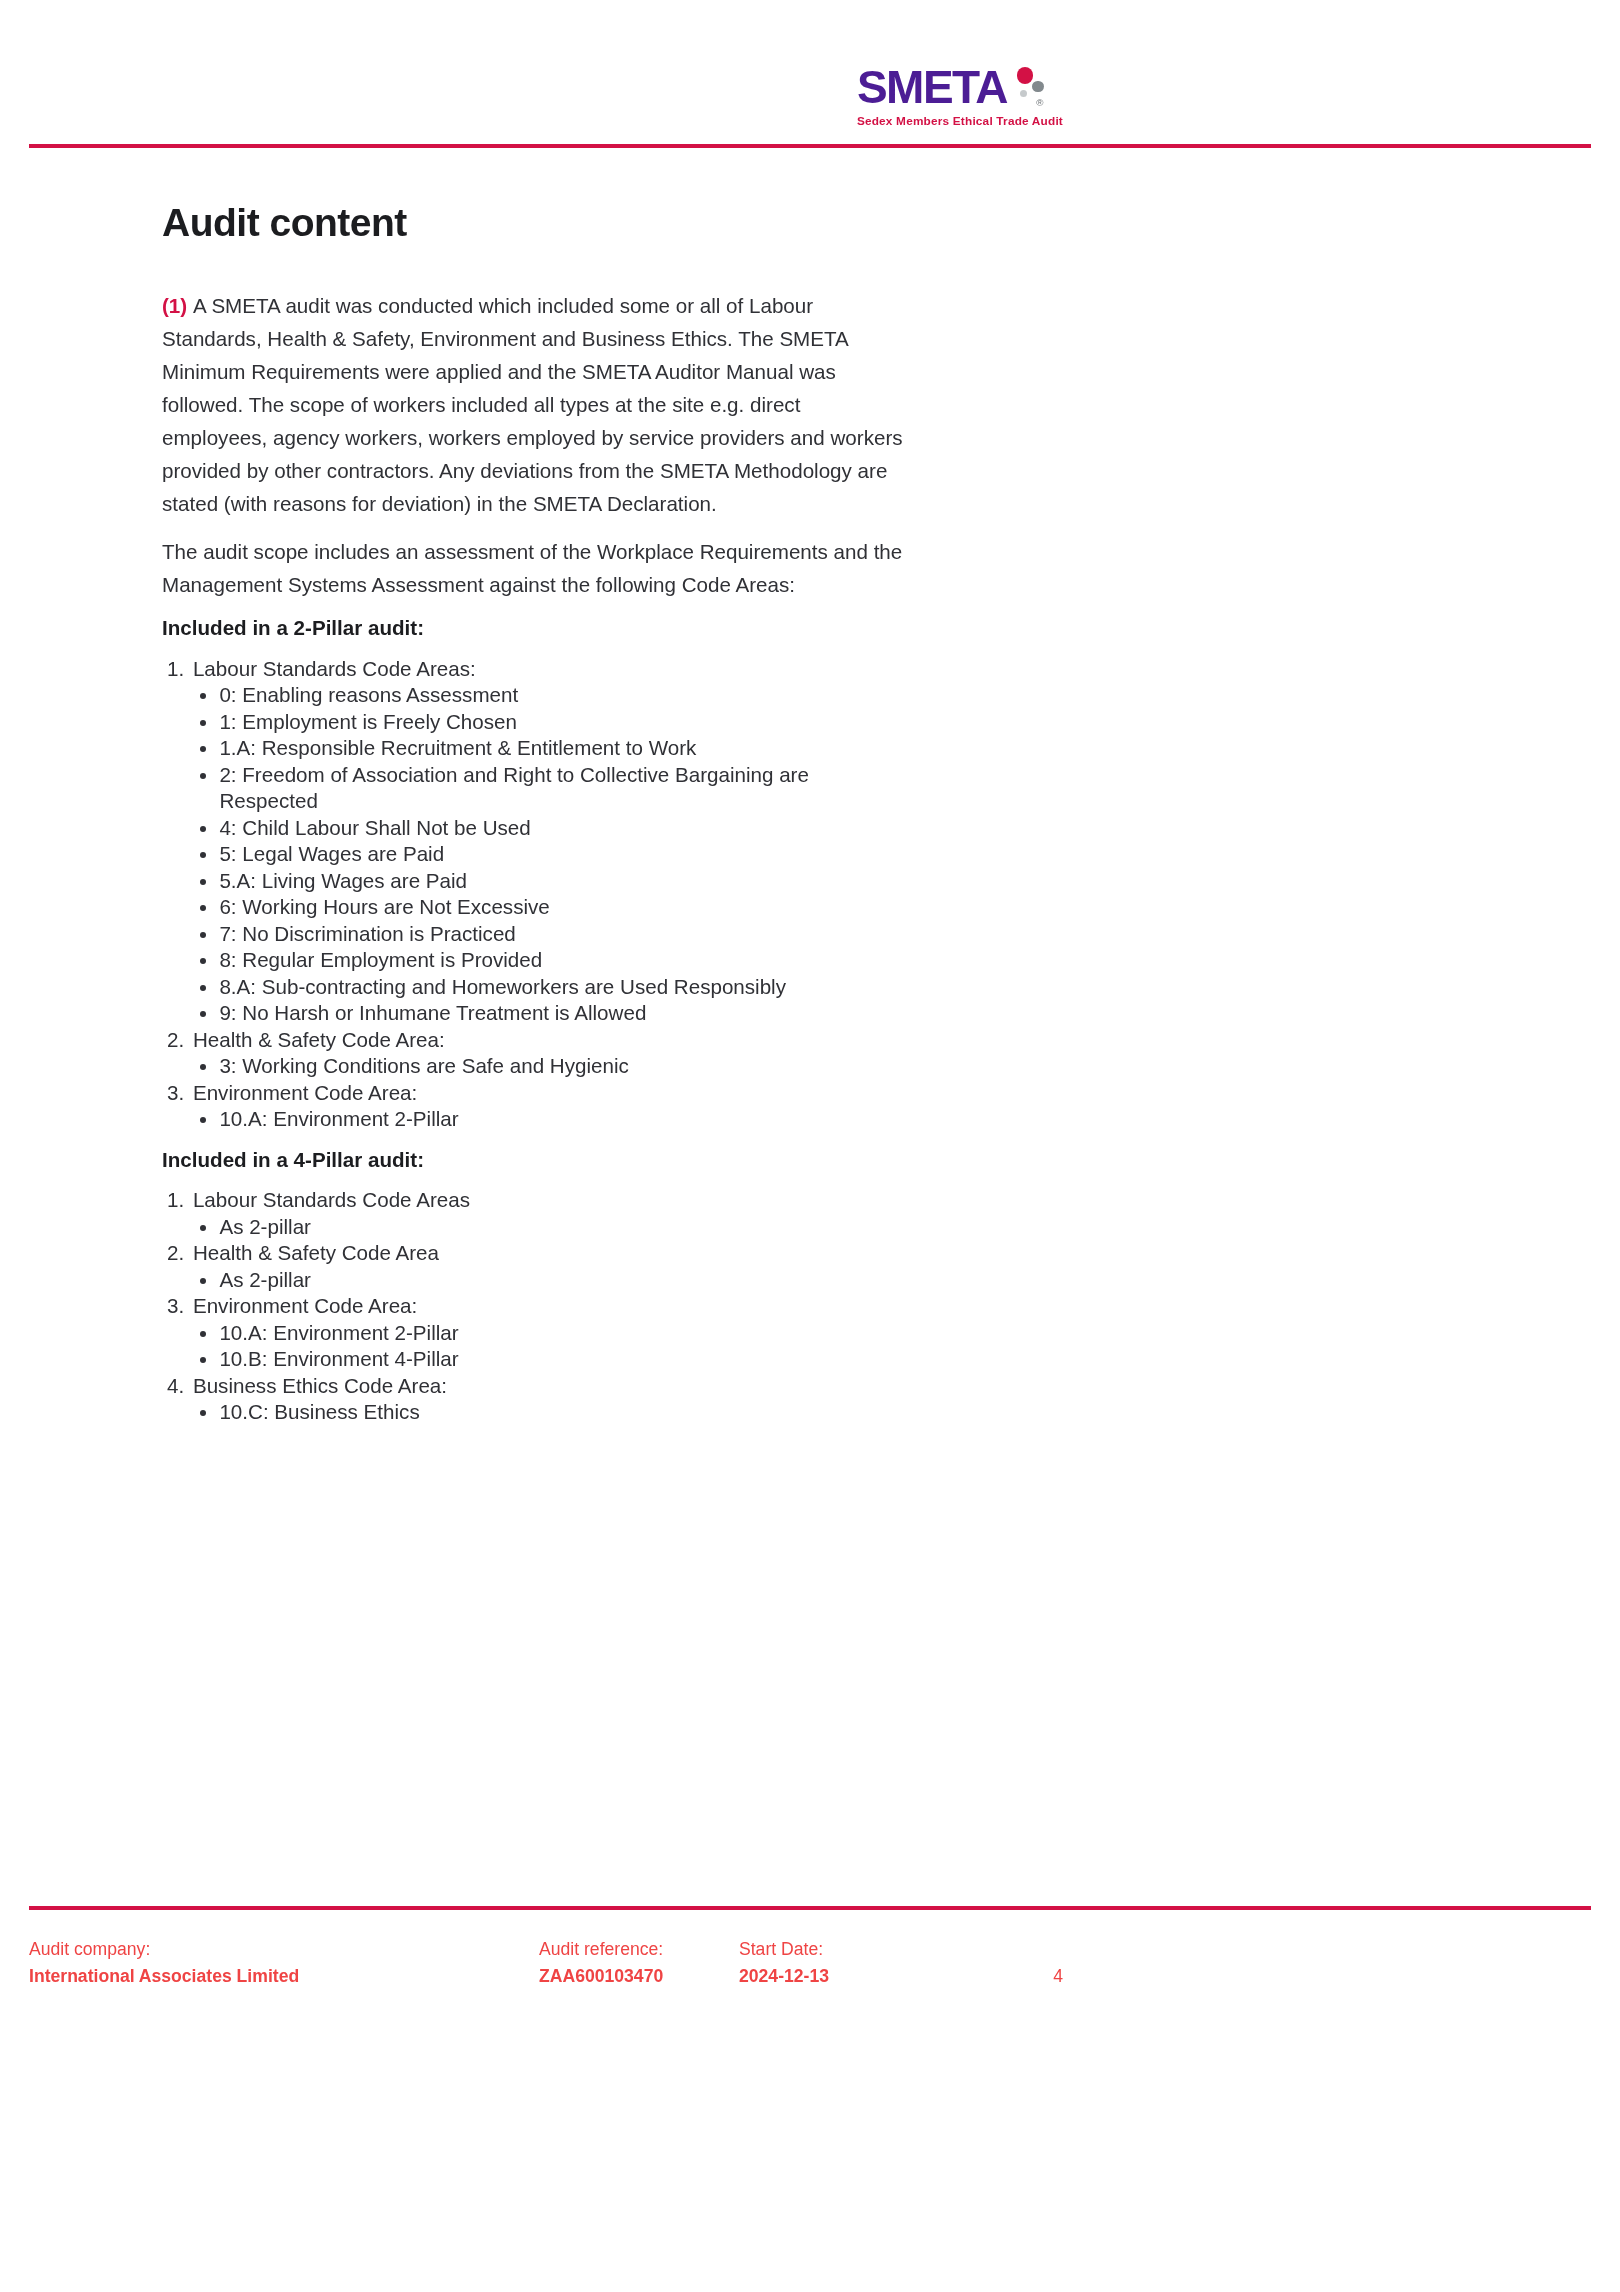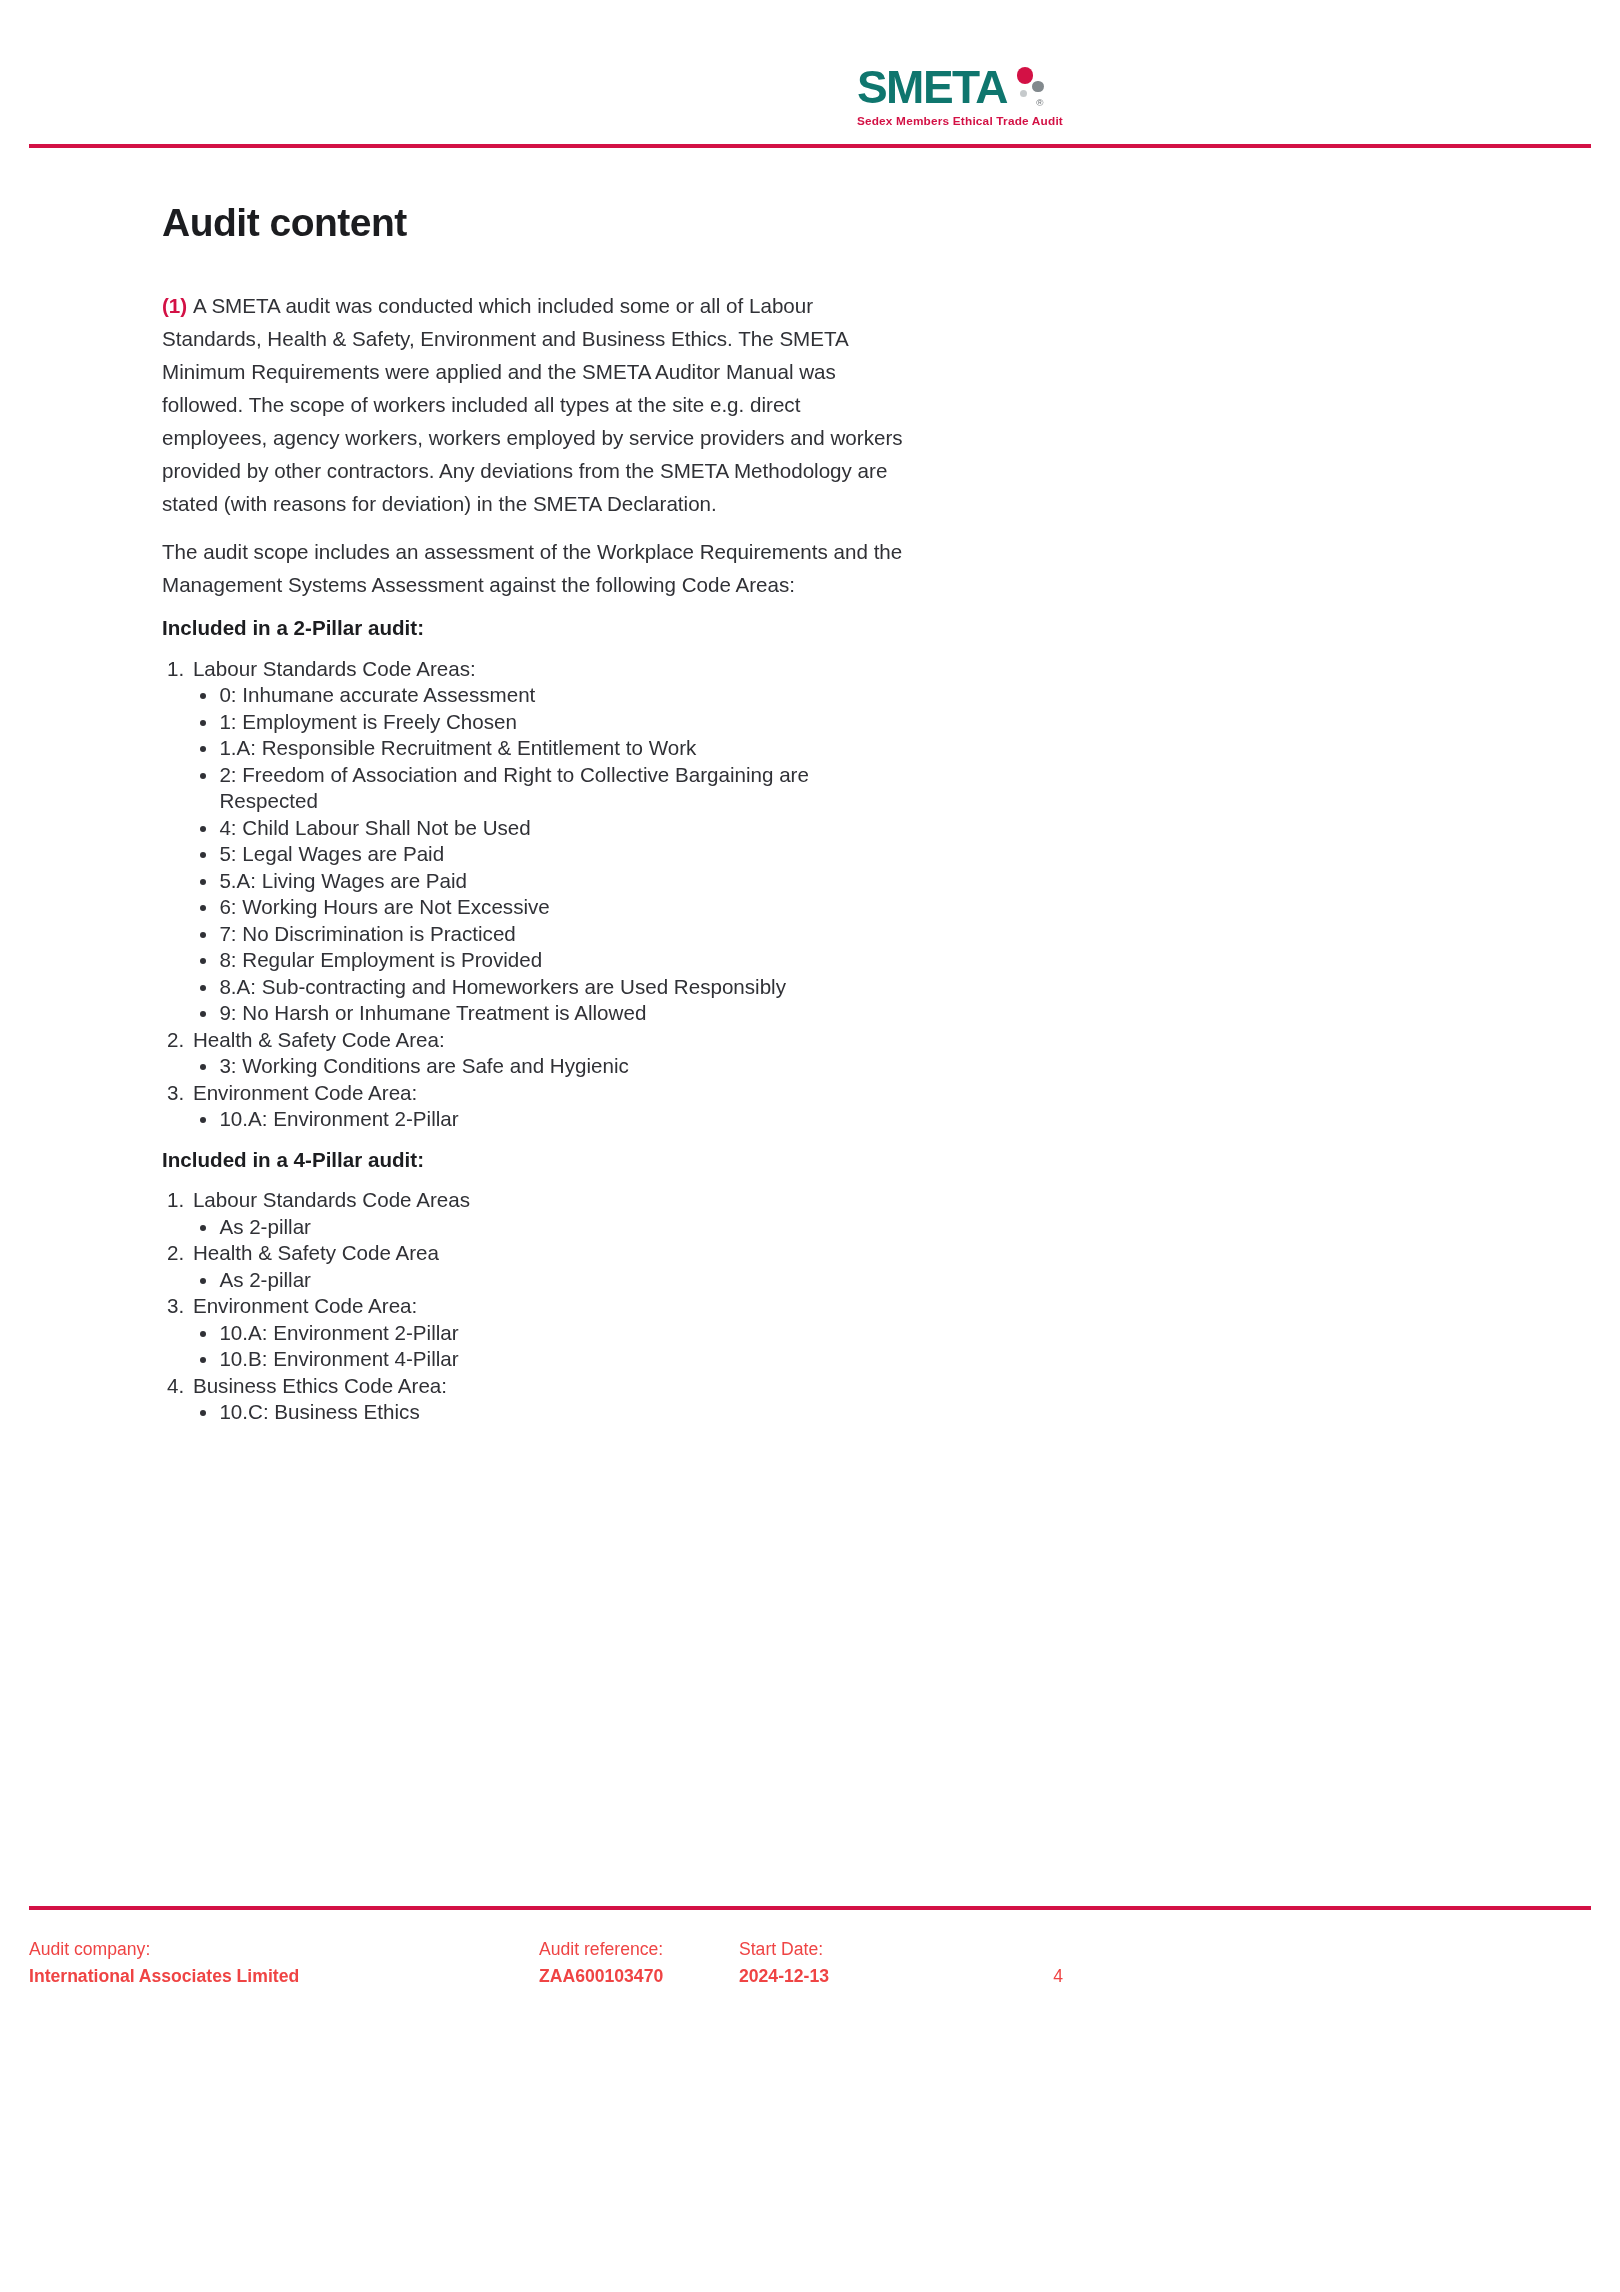--- a/index.html
+++ b/index.html
@@ -23,21 +23,21 @@
   .rule.header-pos { top: 144px; }
   .rule.footer-pos { top: 1906px; }
 
   
   .logo { position: absolute; top: 65px; right: 557px; }
   .logo-row { display: flex; align-items: flex-start; }
   .logo-text {
     font-size: 46px;
     line-height: 45px;
     font-weight: bold;
-    color: #0f766e;
+    color: #4c1d95;
     letter-spacing: -1.5px;
   }
   .logo-dots { position: relative; width: 39px; height: 47px; margin-left: 3.9px; display: inline-block; }
   .dot { position: absolute; border-radius: 50%; }
   .dot-pink  { width: 16.7px; height: 16.7px; background: #d31145; left: 5.9px;  top: 2px; }
   .dot-gray  { width: 11.8px; height: 11.8px; background: #82898d; left: 21.6px; top: 15.7px; }
   .dot-light { width: 7.8px;  height: 7.8px;  background: #c6cacc; left: 8.8px;  top: 24.5px; }
   .logo-reg  { position: absolute; left: 25.5px; top: 32px; font-size: 9.8px; color: #6b7074; }
   .logo-tagline {
     font-size: 11.8px;
@@ -137,21 +137,21 @@
 employees, agency workers, workers employed by service providers and workers
 provided by other contractors. Any deviations from the SMETA Methodology are
 stated (with reasons for deviation) in the SMETA Declaration.</span></p>
 
     <p class="para">The audit scope includes an assessment of the Workplace Requirements and the
 Management Systems Assessment against the following Code Areas:</p>
 
     <h2 class="section-heading">Included in a 2-Pillar audit:</h2>
     <ol class="num-list">
         <li><span>Labour Standards Code Areas:</span><ul class="bullet-list">
-            <li>0: Inhumane accurate Assessment</li>
+            <li>0: Enabling reasons Assessment</li>
             <li>1: Employment is Freely Chosen</li>
             <li>1.A: Responsible Recruitment &amp; Entitlement to Work</li>
             <li>2: Freedom of Association and Right to Collective Bargaining are
 Respected</li>
             <li>4: Child Labour Shall Not be Used</li>
             <li>5: Legal Wages are Paid</li>
             <li>5.A: Living Wages are Paid</li>
             <li>6: Working Hours are Not Excessive</li>
             <li>7: No Discrimination is Practiced</li>
             <li>8: Regular Employment is Provided</li>

